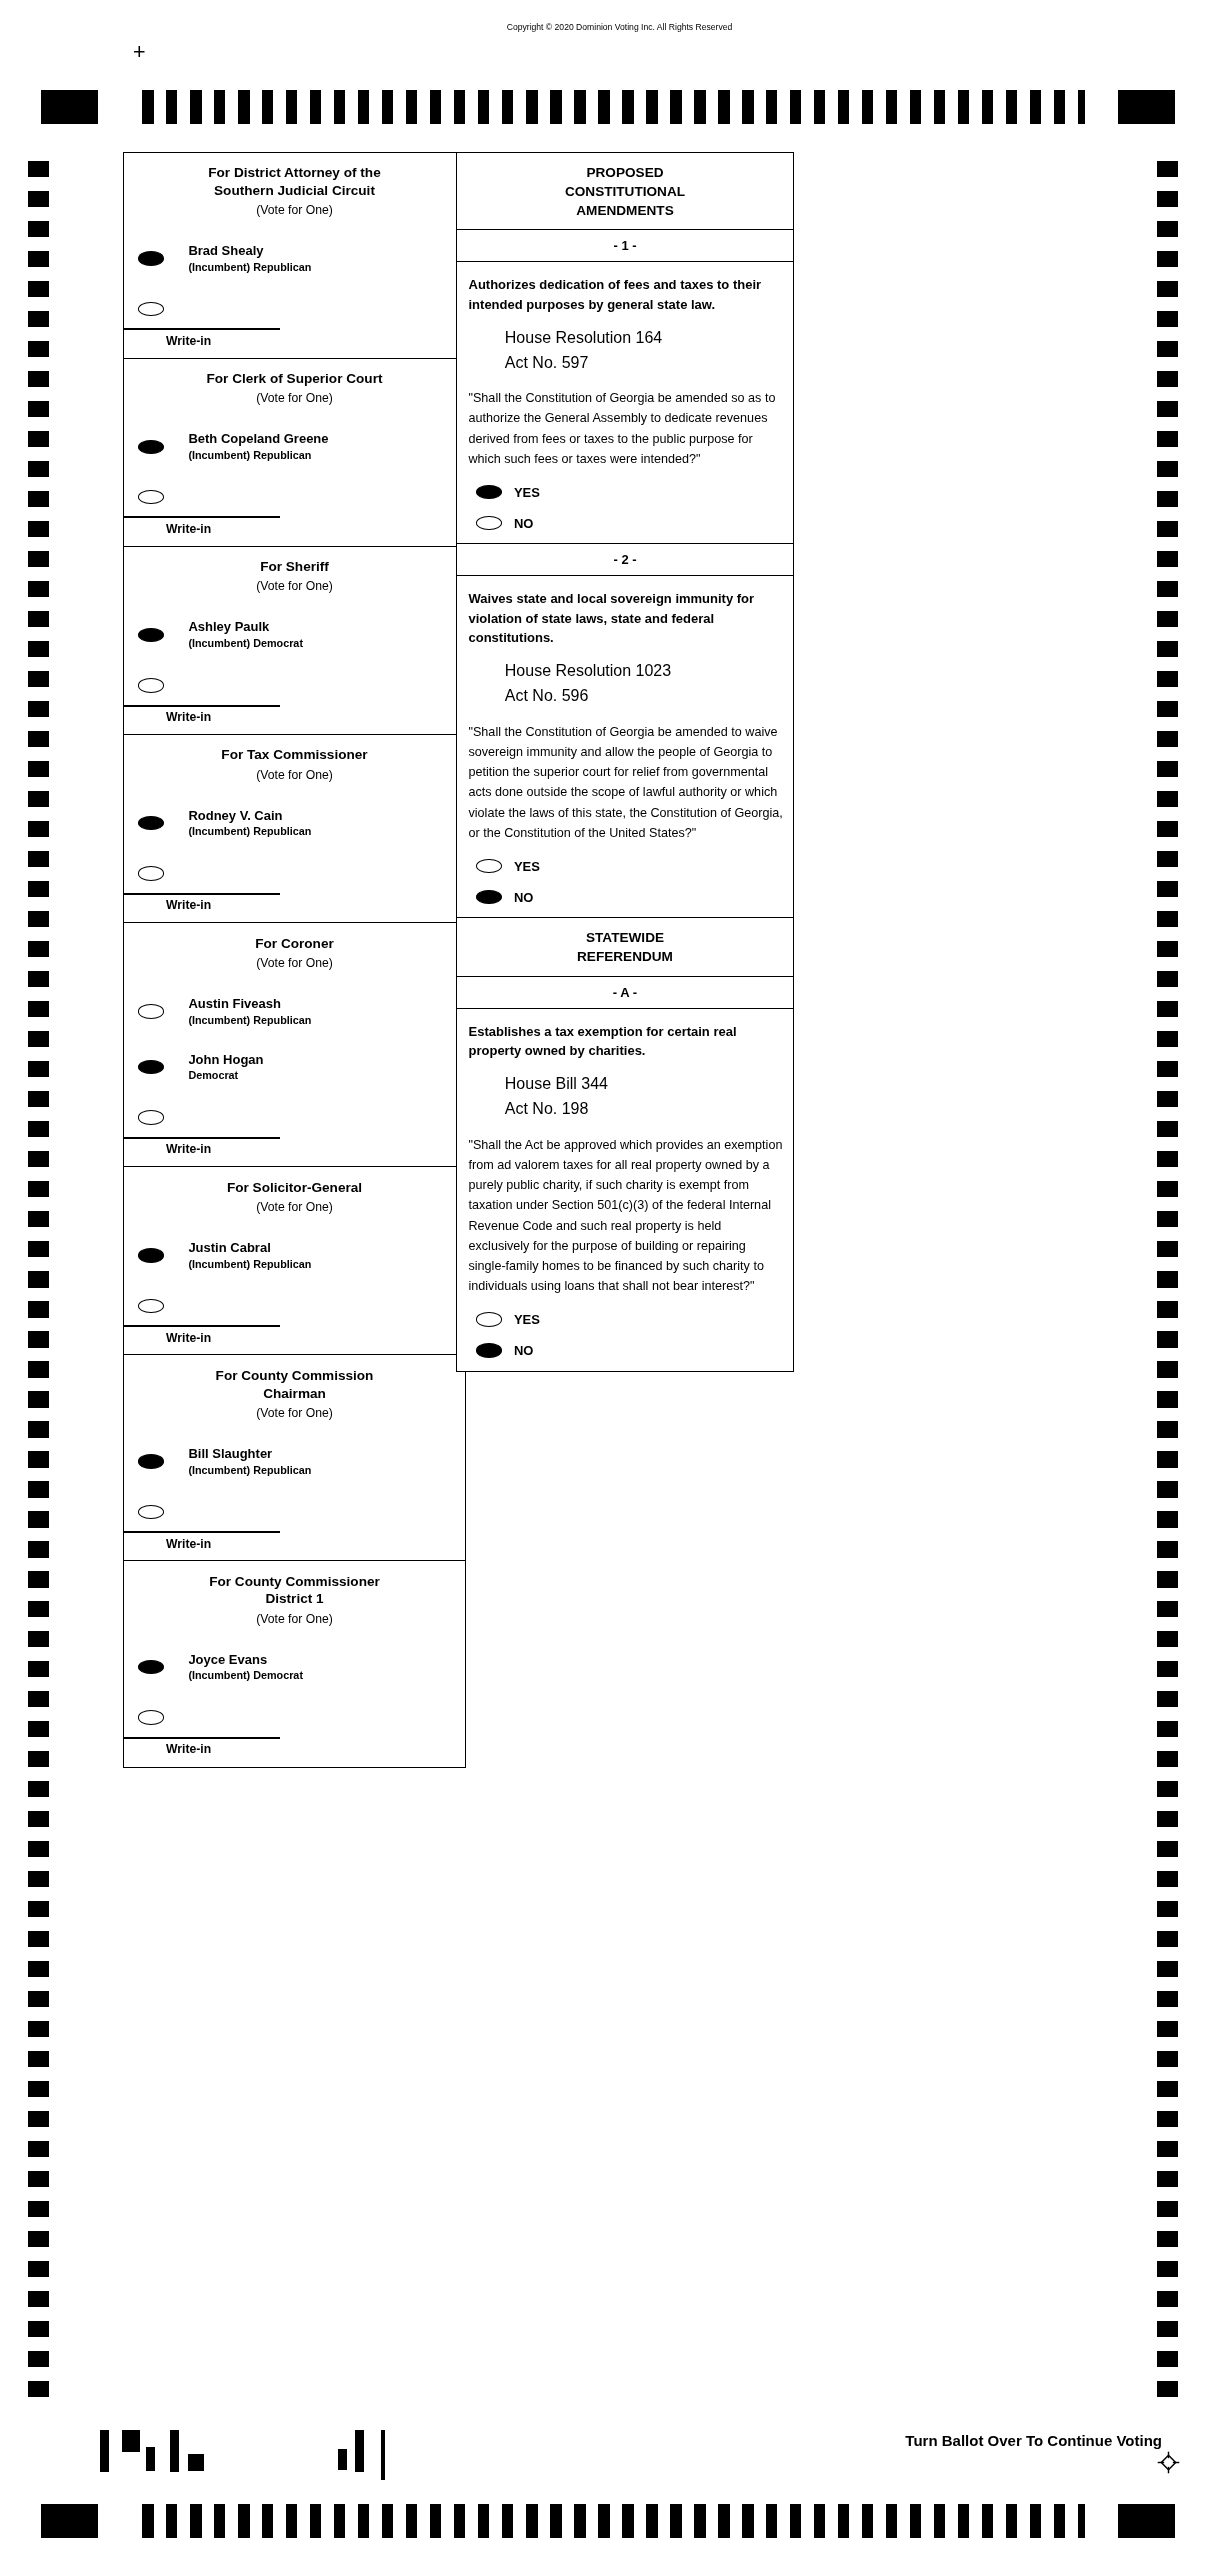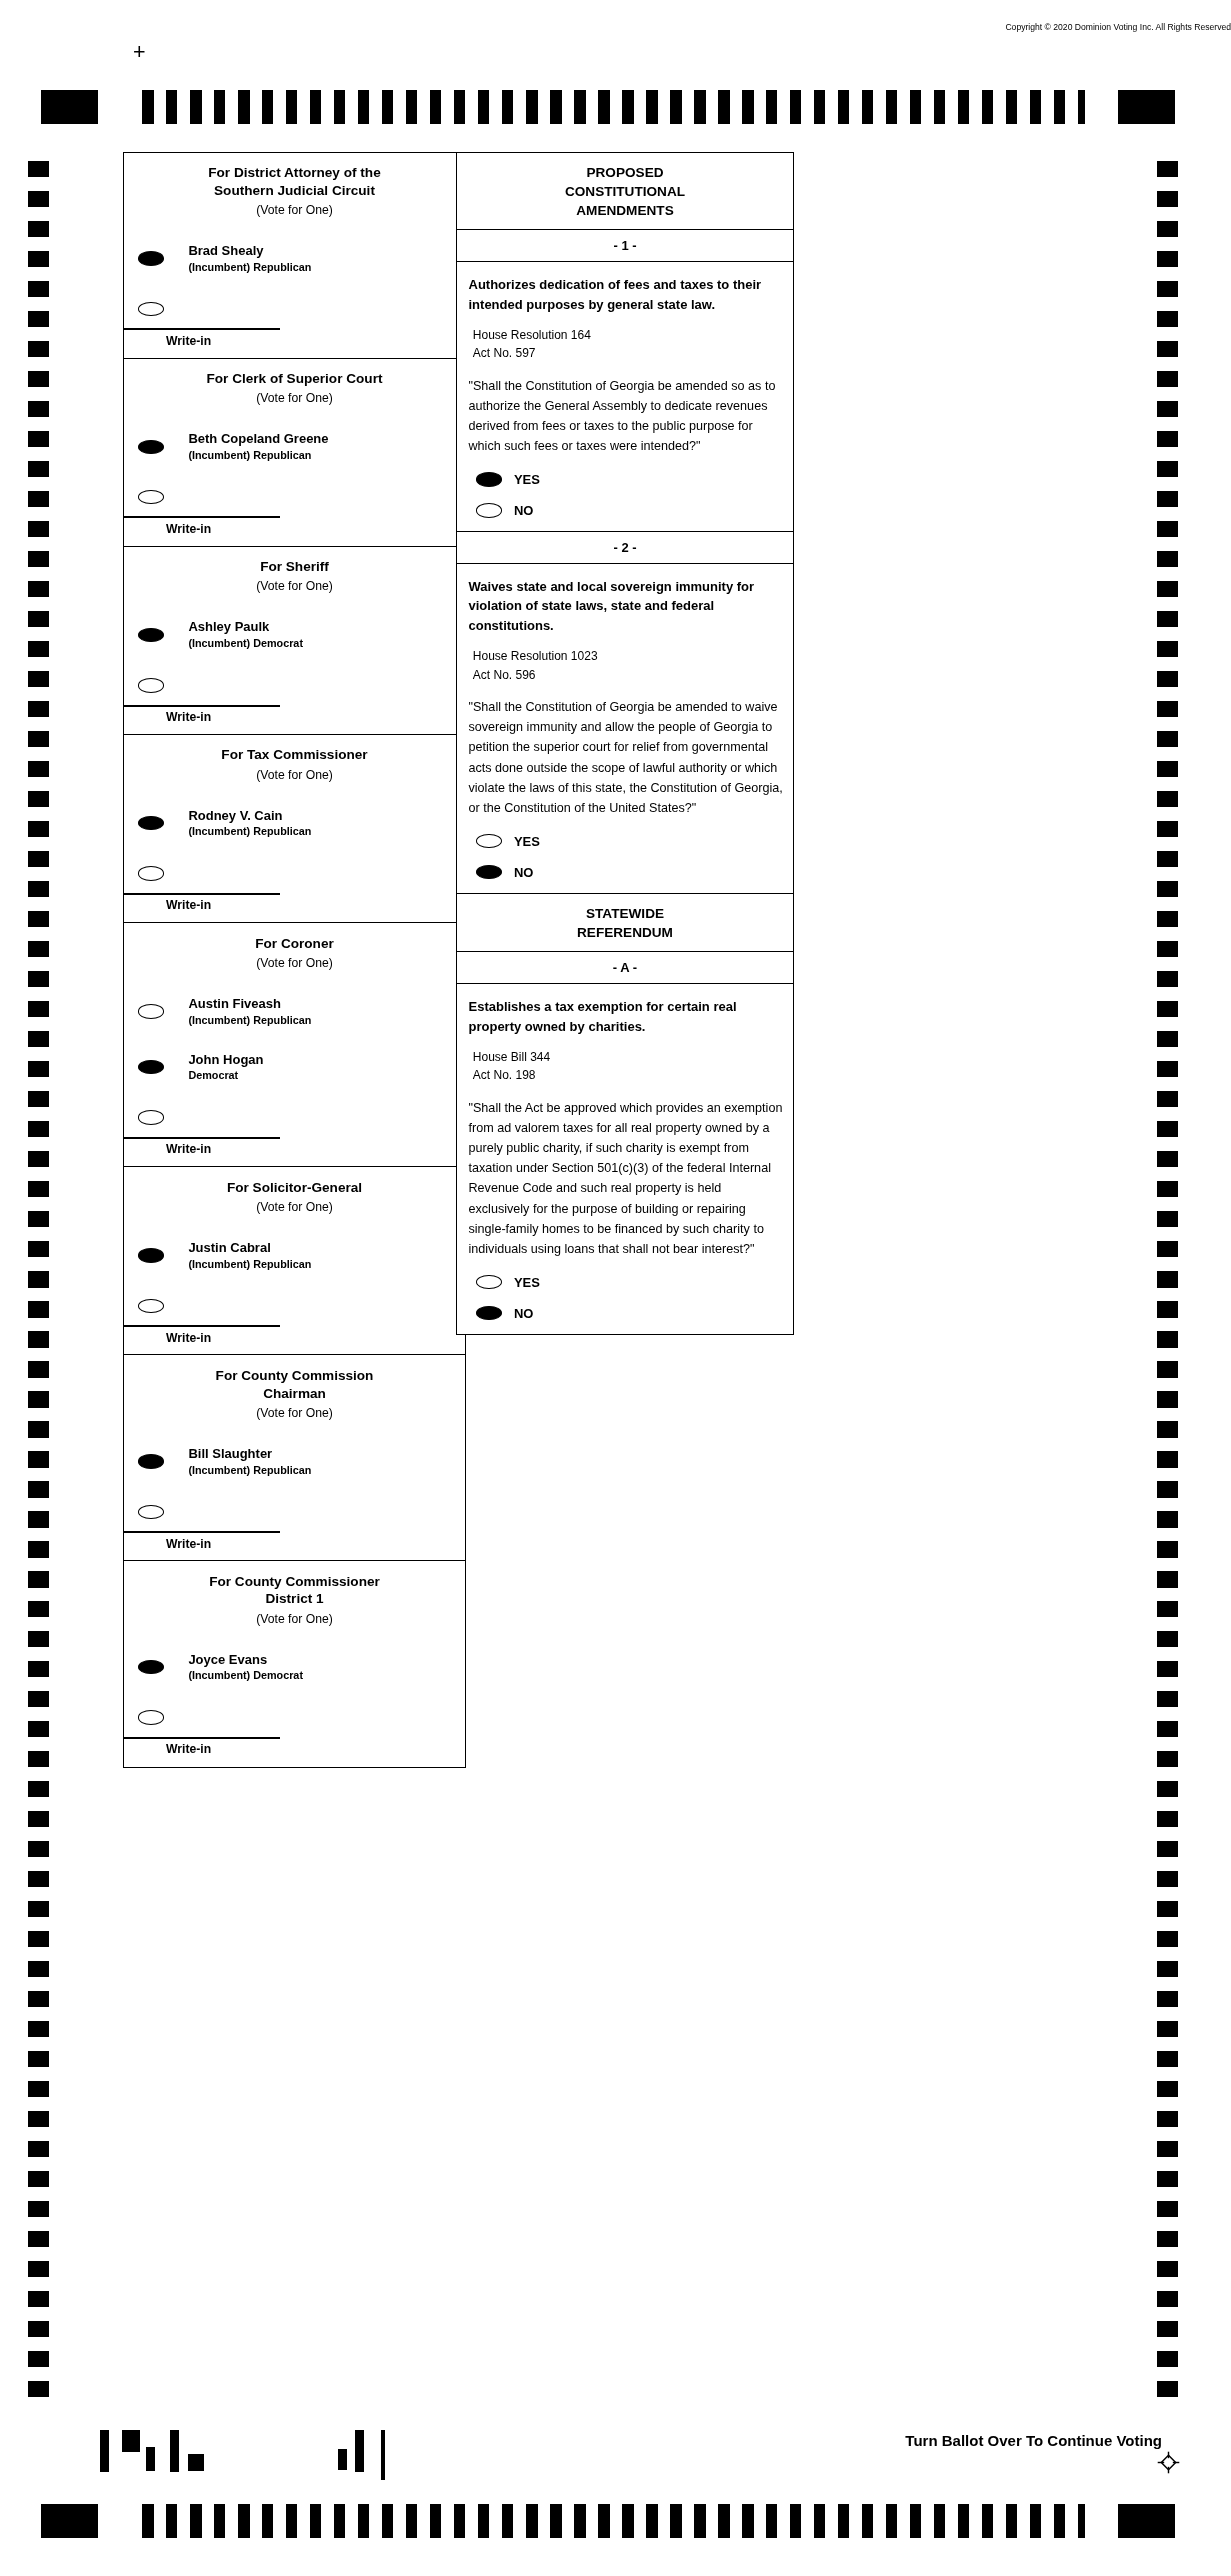--- a/index.html
+++ b/index.html
@@ -4,21 +4,21 @@
 <style>
   * { box-sizing: border-box; margin: 0; padding: 0; }
   html,body { background:#fff; }
   body {
     width: 1231px; height: 2576px; position: relative;
     font-family: "Liberation Sans", "DejaVu Sans", sans-serif;
     color: #000; overflow: hidden;
   }
 
   
-  .copyright { position:absolute; top:21.5px; left:8px; right:0; text-align:right; font-size:8.6px; }
+  .copyright { position:absolute; top:21.5px; left:8px; right:0; text-align:center; font-size:8.6px; }
   .plus-mark { position:absolute; left:133px; top:40px; font-size:21.5px; font-weight:normal; }
   .band { position:absolute; left:41px; width:1134px; height:34px; display:flex; }
   .band-top { top:90px; }
   .band-bottom { top:2504px; }
   .band .endblock { width:57px; height:100%; background:#000; flex:0 0 auto; }
   .band .sp1 { width:44px; flex:0 0 auto; }
   .band .sp2 { width:33px; flex:0 0 auto; }
   .band .bars { flex:1 1 auto; background:repeating-linear-gradient(to right,#000 0 11.5px,transparent 11.5px 24px); }
   .side-strip { position:absolute; top:161px; width:21px; height:2243px;
     background:repeating-linear-gradient(to bottom,#000 0 16.5px,transparent 16.5px 30px); }
@@ -43,21 +43,21 @@
   .writein-label { font-weight:bold; font-size:12.2px; margin:3.6px 0 2.9px 42px; }
 
   
   .measure-header { border:1.4px solid #000; margin-top:-1.4px; padding:10px 0; background:#fff; }
   .measure-header-text { font-weight:bold; font-size:13.6px; text-align:center; line-height:1.4; max-width:144px; margin:0 auto; }
   .measure { border:1.4px solid #000; margin-top:-1.4px; background:#fff; }
   .measure-num { font-weight:bold; font-size:13px; text-align:center; padding:8px 0; border-bottom:1.4px solid #000; }
   .measure-body { padding:2.9px 10px 13px 11.5px; }
   .measure-summary { font-weight:bold; font-size:13px; line-height:1.5; margin-top:10px; }
   .measure-source { margin-top:11.5px; padding-left:4.3px; }
-  .source-line { font-size:12px; line-height:1.55; }
+  .source-line { font-size:16px; line-height:1.55;margin-left:32px; }
   .measure-question { font-size:12.6px; line-height:1.6; margin-top:13px; }
   .choice-row { display:flex; gap:12.2px; padding-left:7.2px; margin-top:16px; }
   .choice-label { font-weight:bold; font-size:13px; }
 
   
   .turn-over { position:absolute; right:69px; top:2432px; font-weight:bold; font-size:15px; }
   .crosshair { position:absolute; left:1157px; top:2451px; }
   .barcode-group { position:absolute; left:100px; top:2430px; width:337px; height:52px; }
   .barcode-group div { position:absolute; background:#000; }
 </style>

